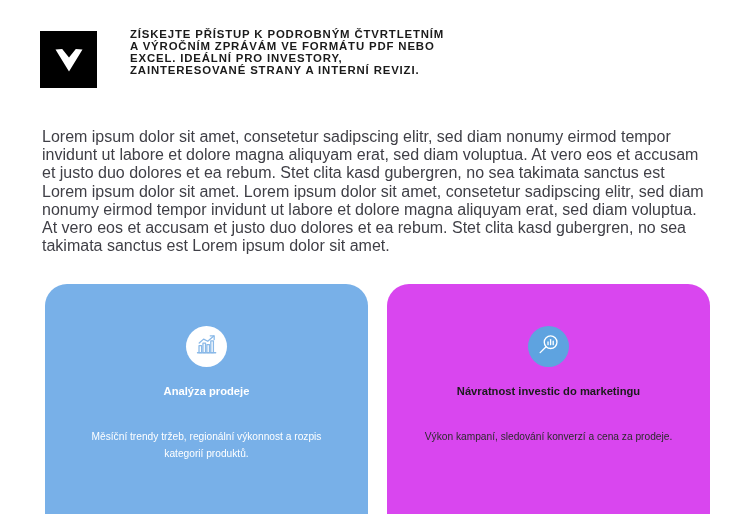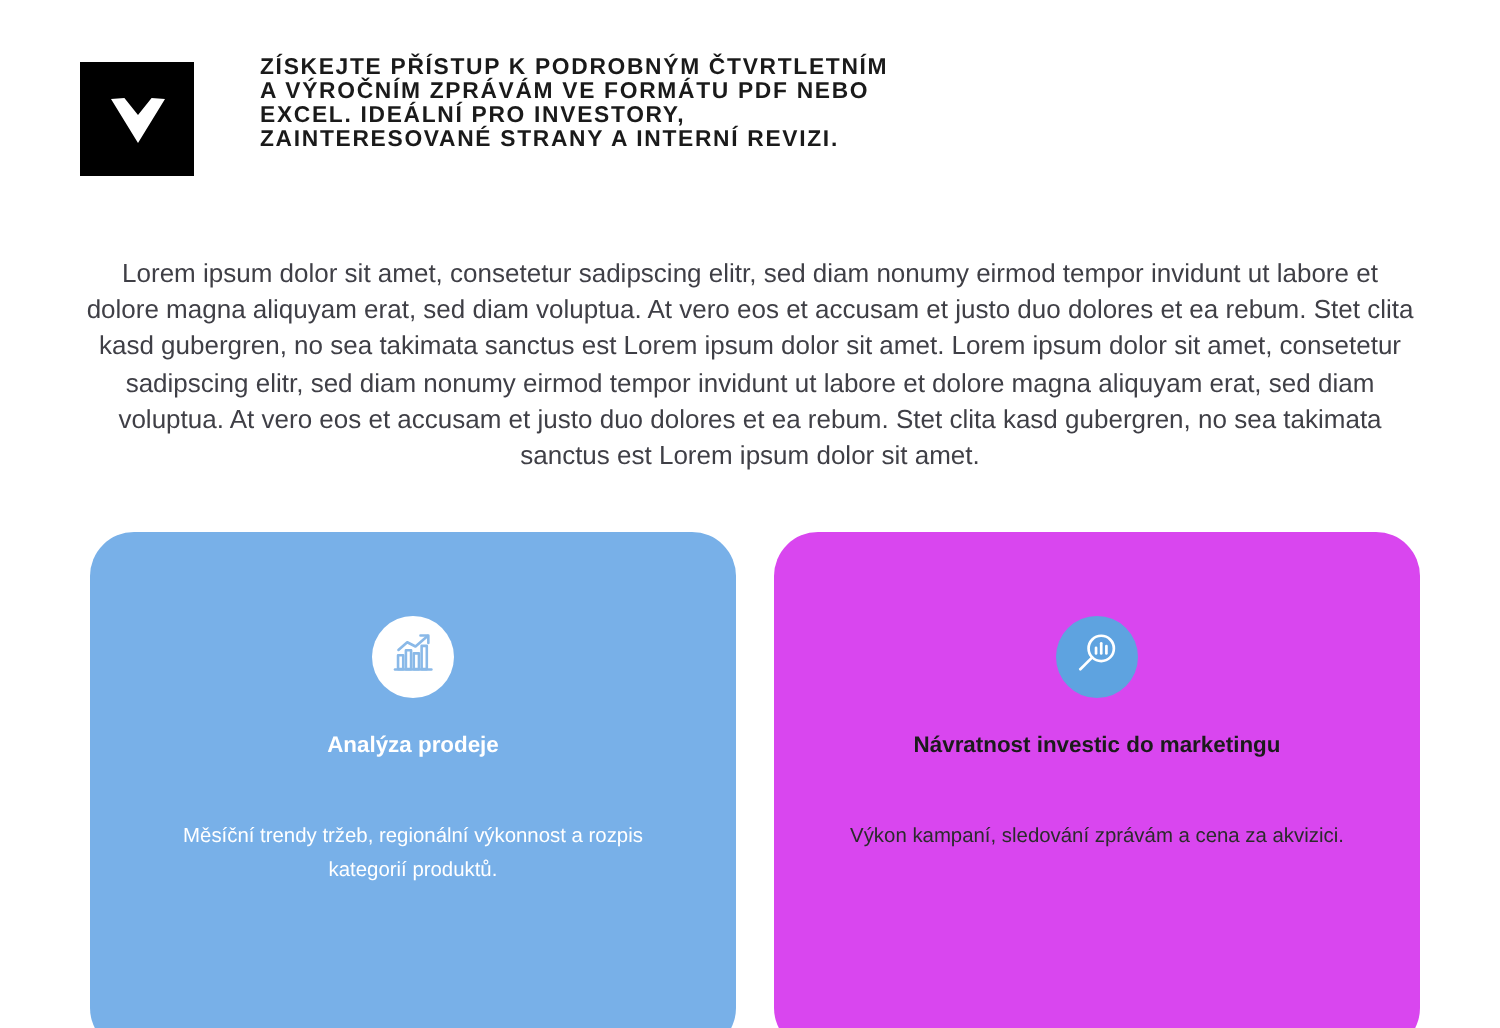--- a/index.html
+++ b/index.html
@@ -50,25 +50,25 @@
     letter-spacing: 0.85px;
     color: #1a1a1a;
     max-width: 320px;
     text-transform: uppercase;
   }
 
   
   .body-text {
     margin: 0;
     padding: 40px 42px 0 42px;
-    font-size: 13px;
+    font-size: 16px;
     line-height: 18.2px;
     color: #3f3f46;
     box-sizing: border-box;
-    text-align: center;
+    text-align: left;
   }
 
   
   .cards {
     display: flex;
     gap: 19px;
     padding: 29px 40px 0 45px;
     box-sizing: border-box;
   }
 
@@ -181,17 +181,17 @@
               <circle cx="14.2" cy="9.6" r="6.6"></circle>
               <path d="M9.5 14.3 L3.3 20.5"></path>
               <path d="M11.5 12.2 V9.3"></path>
               <path d="M14.2 12.2 V6.9"></path>
               <path d="M16.9 12.2 V8.4"></path>
             </g>
           </svg>
         </span>
       </div>
       <h3 class="card-title">Návratnost investic do marketingu</h3>
-      <p class="card-desc">Výkon kampaní, sledování zprávám a cena za akvizici.</p>
+      <p class="card-desc">Výkon kampaní, sledování konverzí a cena za prodeje.</p>
     </div>
 
   </div>
 </div>
 
 </body></html>

